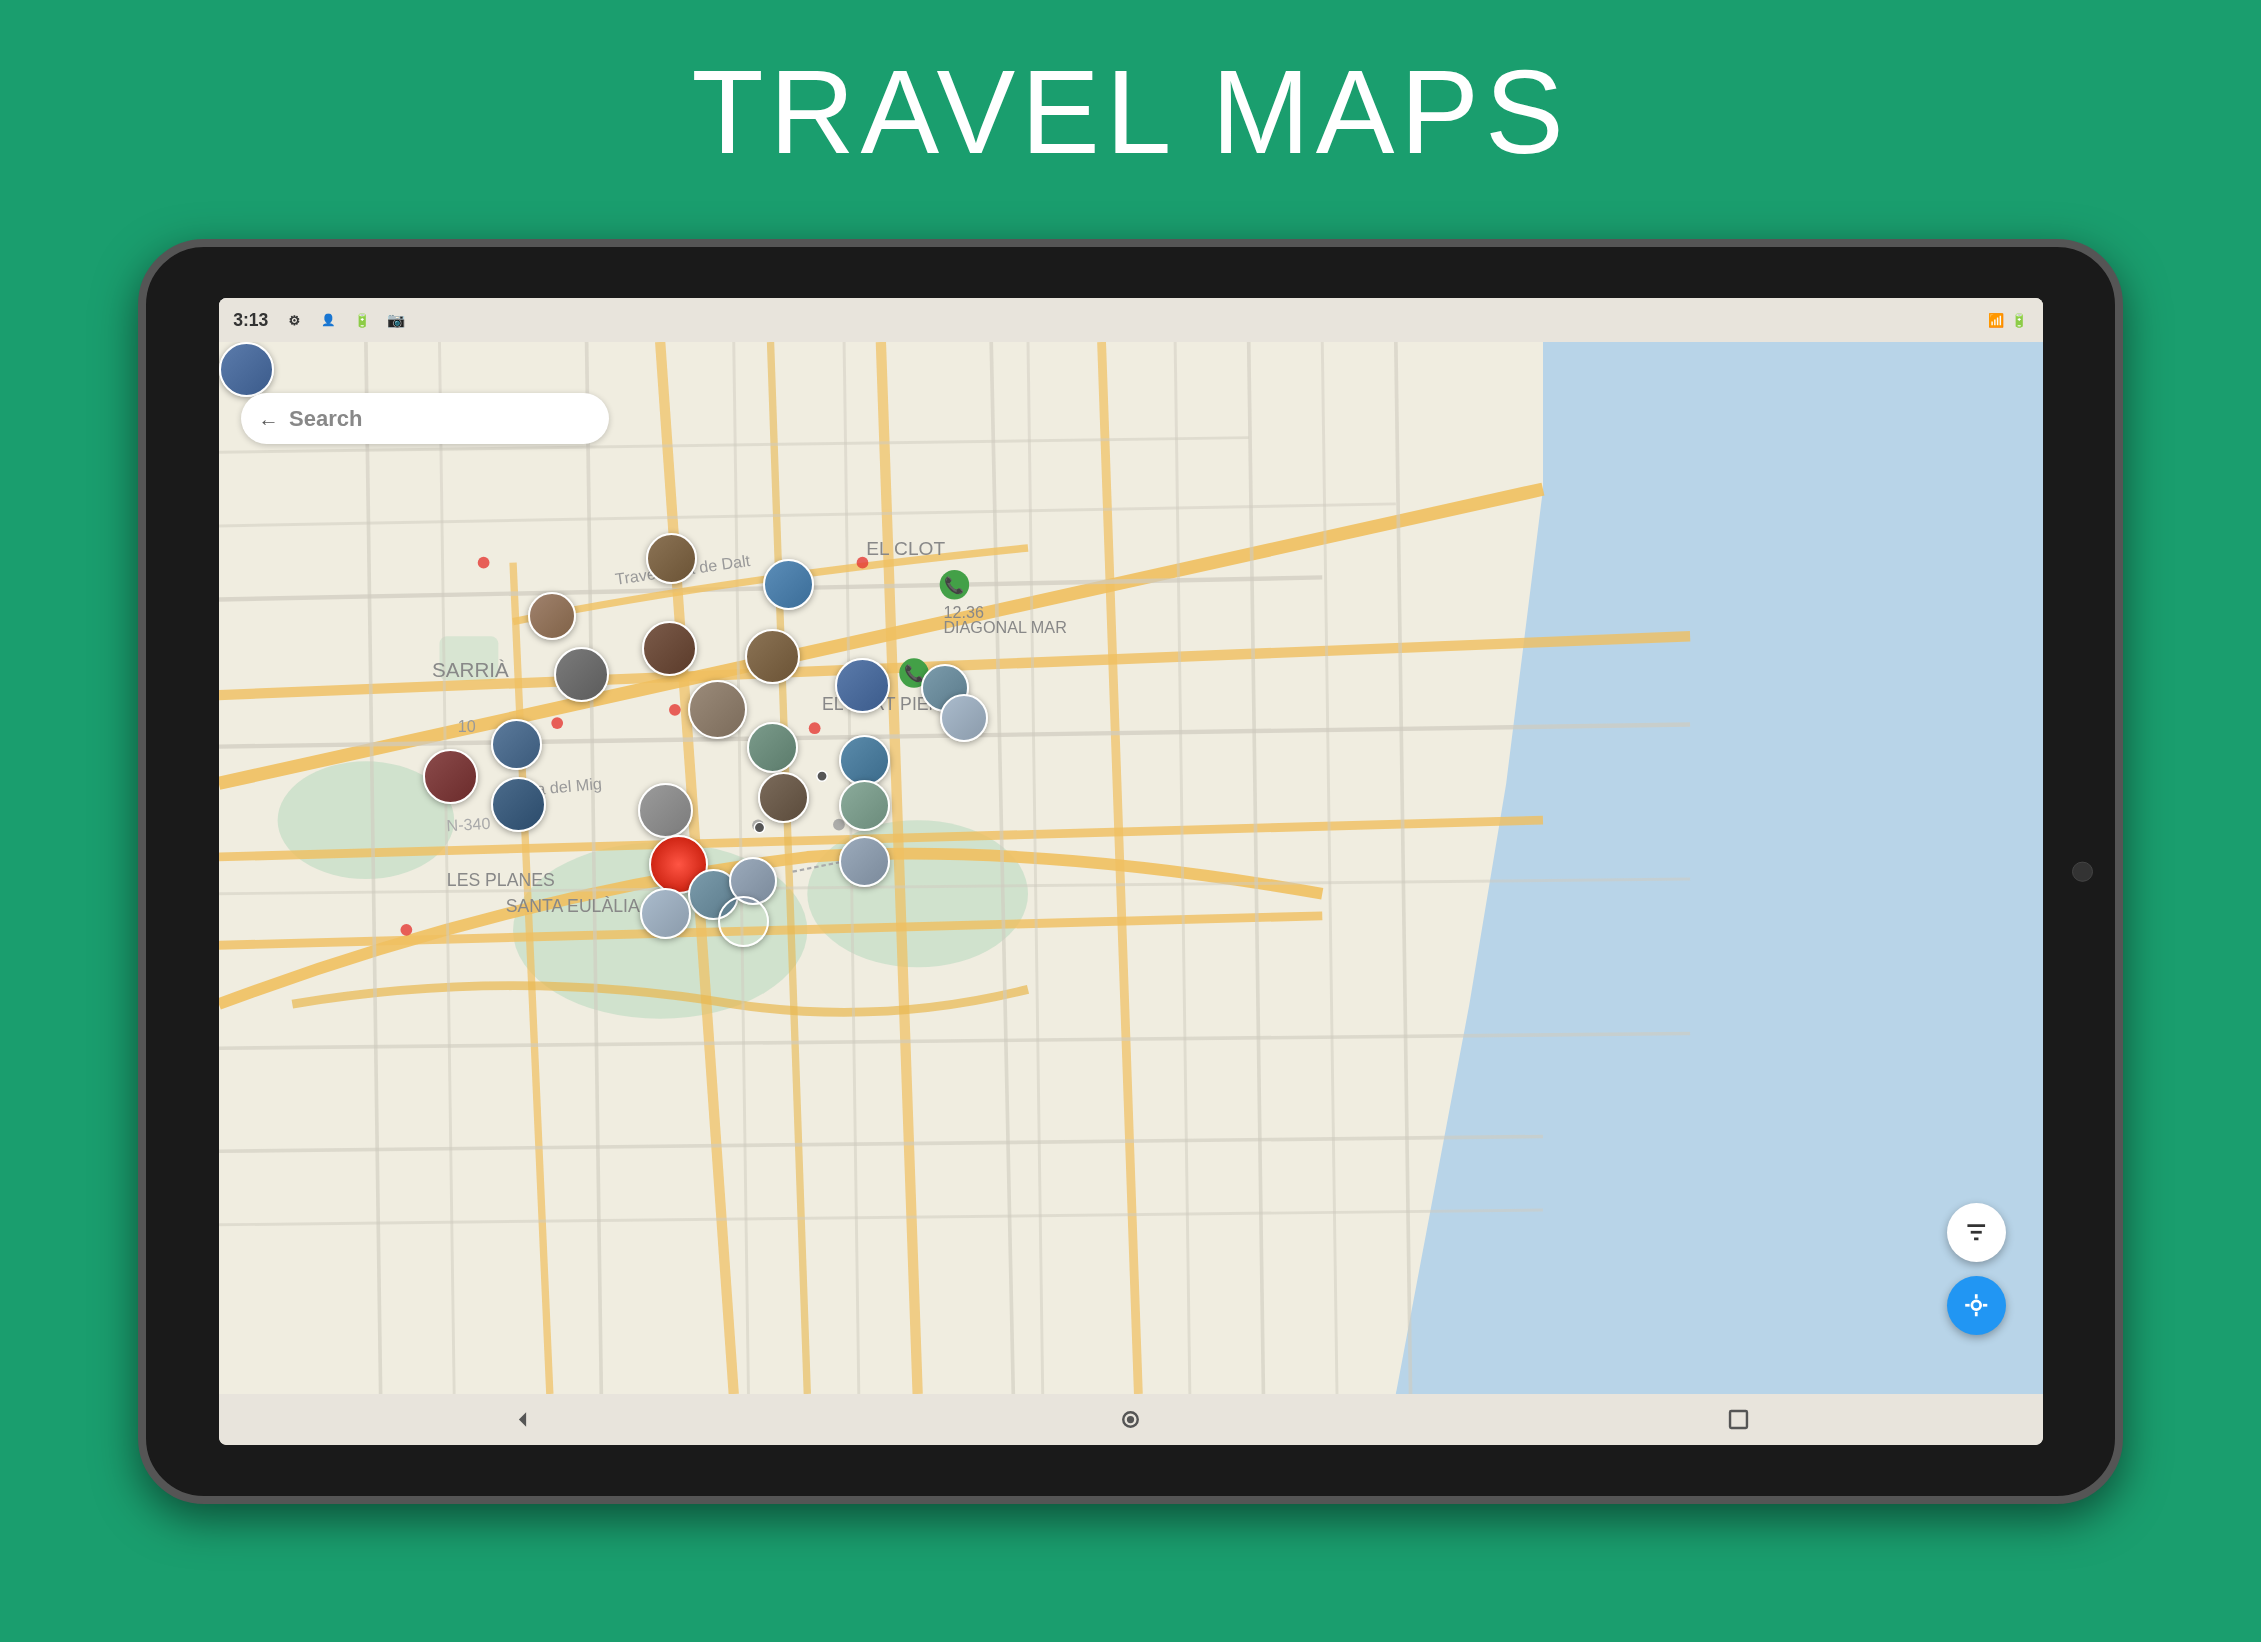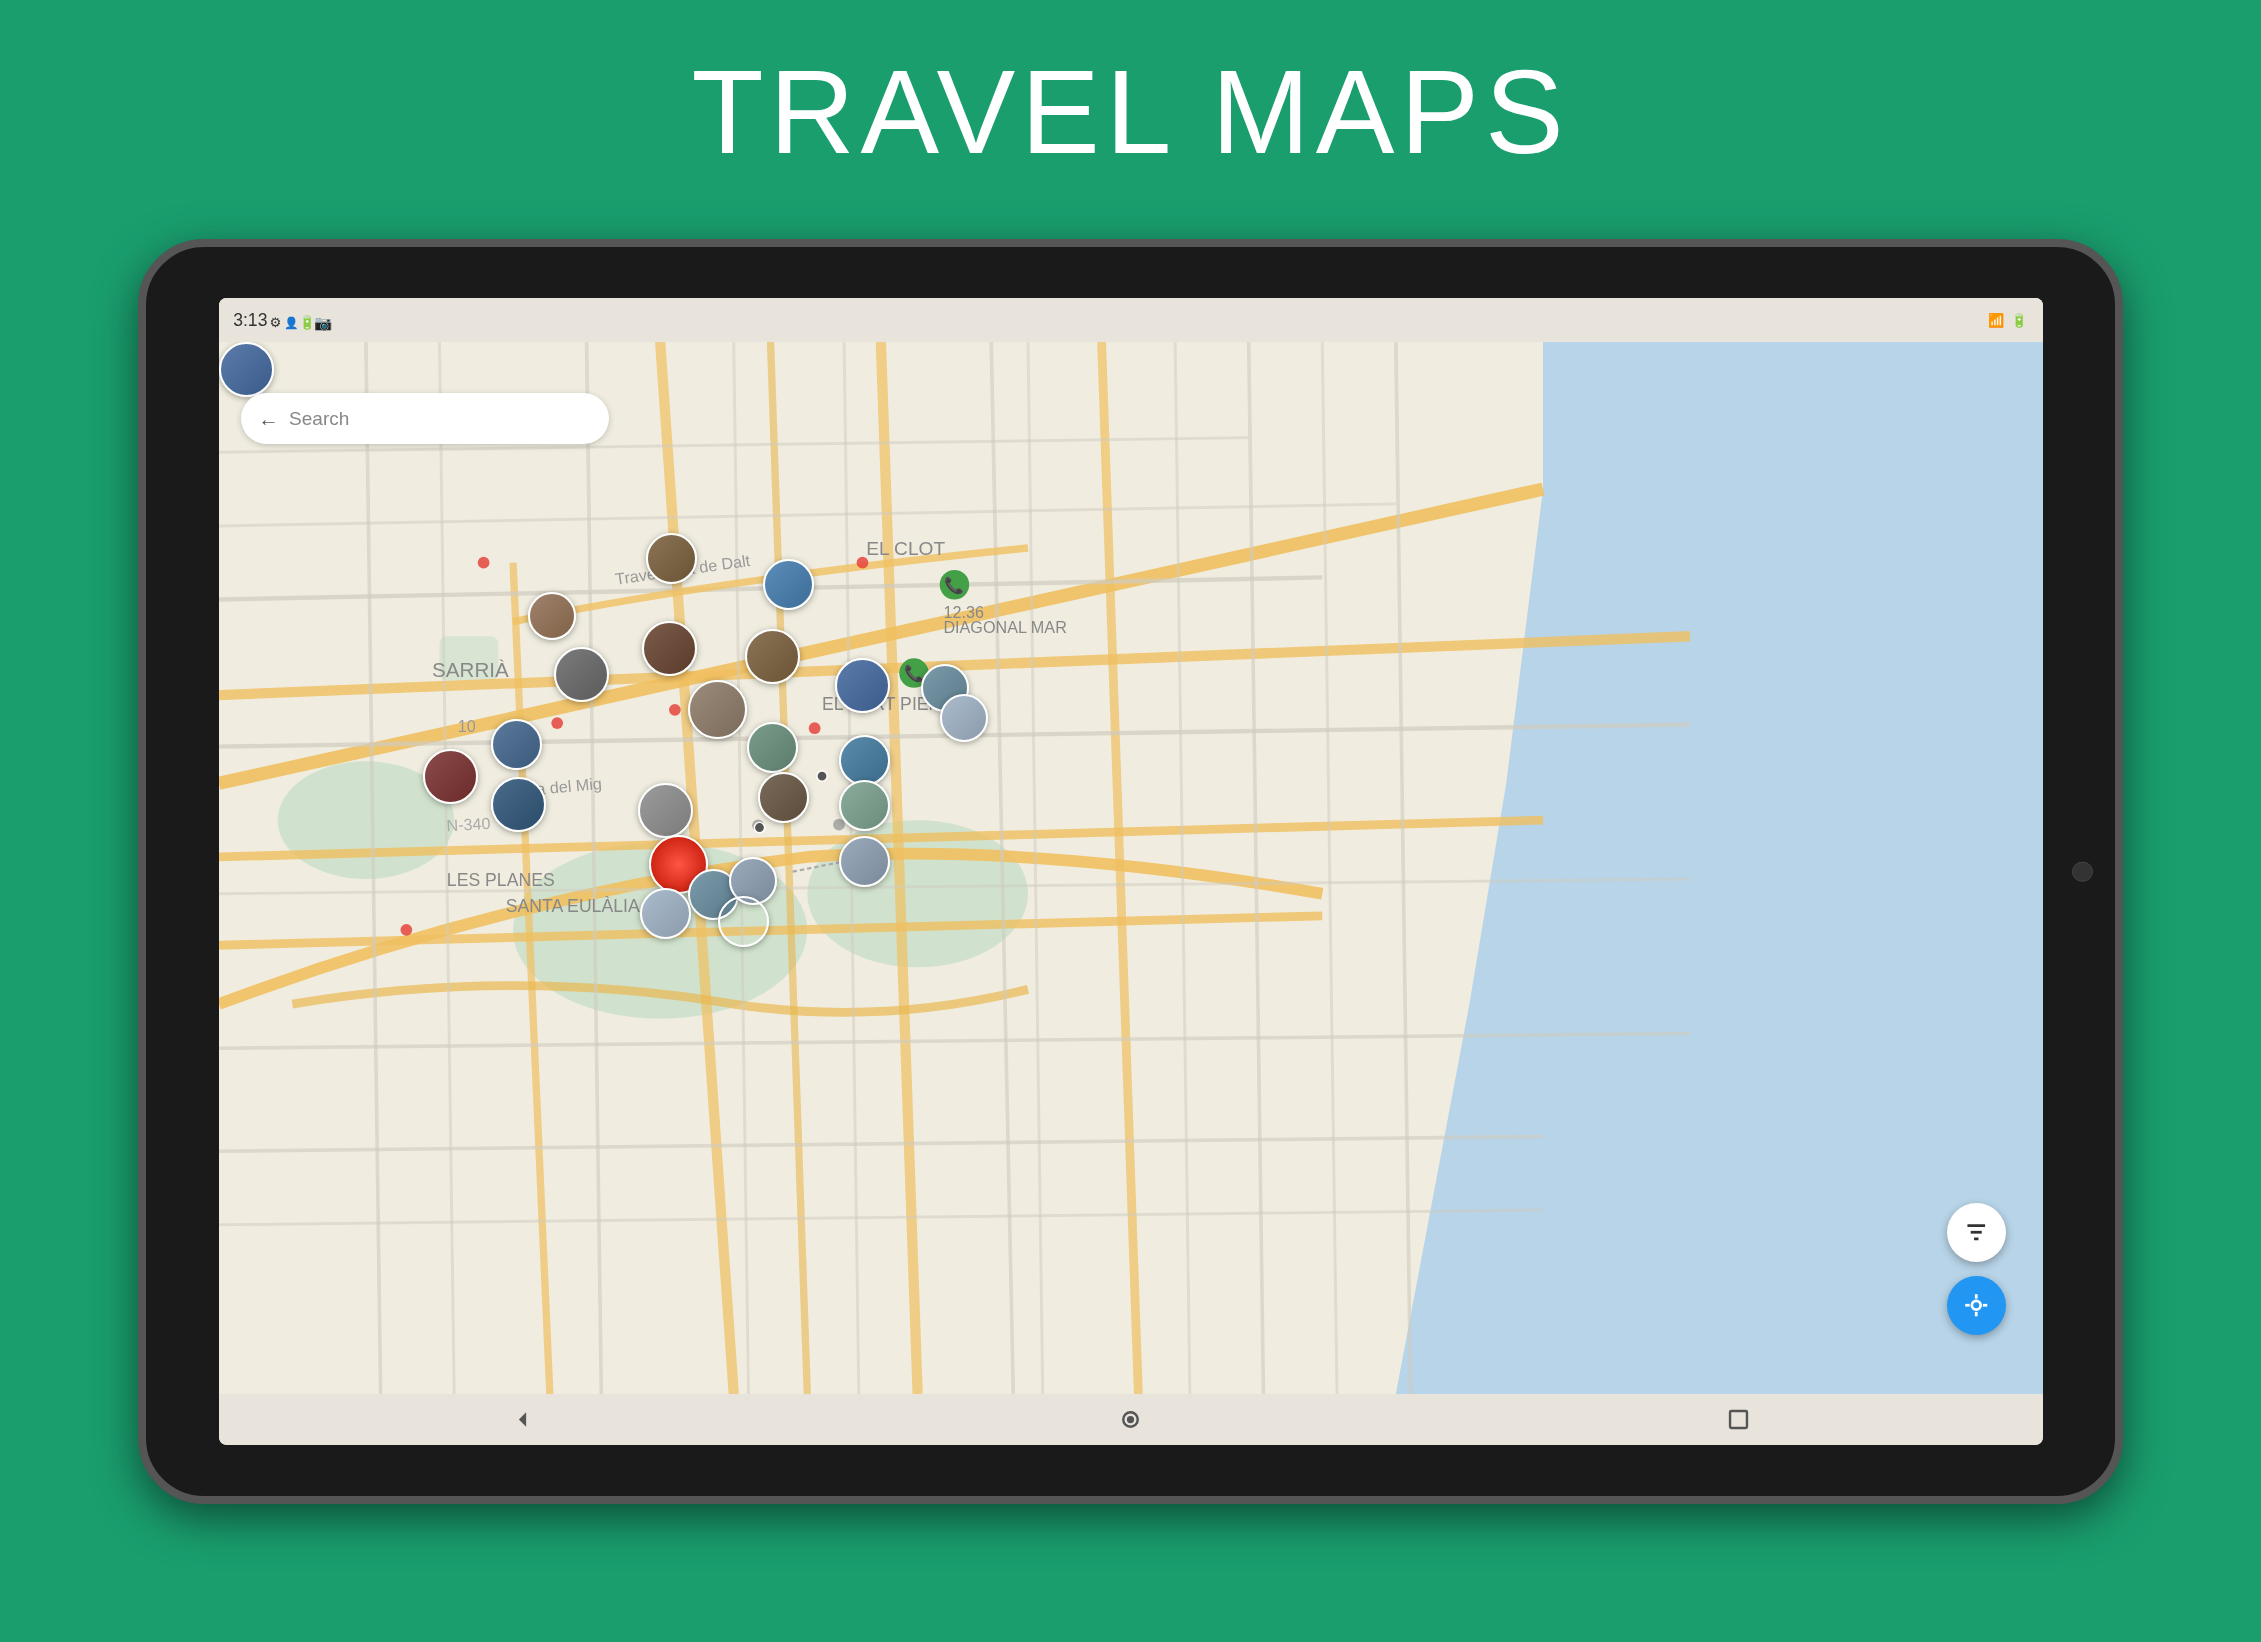--- a/index.html
+++ b/index.html
@@ -71,24 +71,24 @@
       align-items: center;
       justify-content: space-between;
       padding: 0 14.7px;
       font-size: 16px;
       flex-shrink: 0;
       z-index: 10;
     }
 
     .status-left {
       display: flex;
-      align-items: flex-end;
-      gap: 0;
+      align-items: center;
+      gap: 18px;
       color: #333;
-      font-weight: normal;
+      font-weight: bold;
       font-size: 17.6px;
     }
 
     .status-icon {
       width: 16px;
       height: 16px;
       display: inline-flex;
       align-items: center;
       justify-content: center;
       font-size: 13.2px;
@@ -123,21 +123,22 @@
       display: flex;
       align-items: center;
       justify-content: center;
       color: #555;
       font-size: 20.6px;
       margin-right: 7.4px;
     }
 
     .search-text {
       color: #888;
-      font-size: 19px;
+      font-size: 22px;
+      font-weight: bold;
     }
 
     
     .map-area {
       flex: 1;
       position: relative;
       overflow: hidden;
       background: #f0ede0;
     }
 

